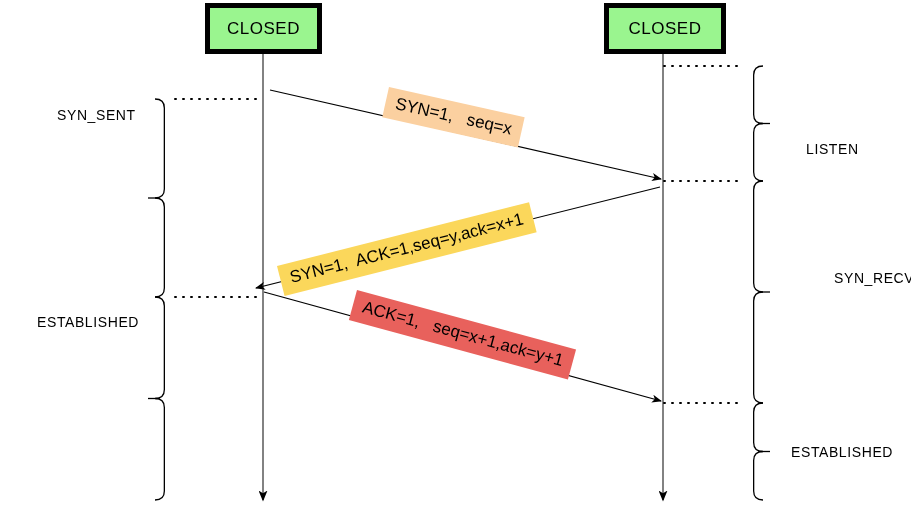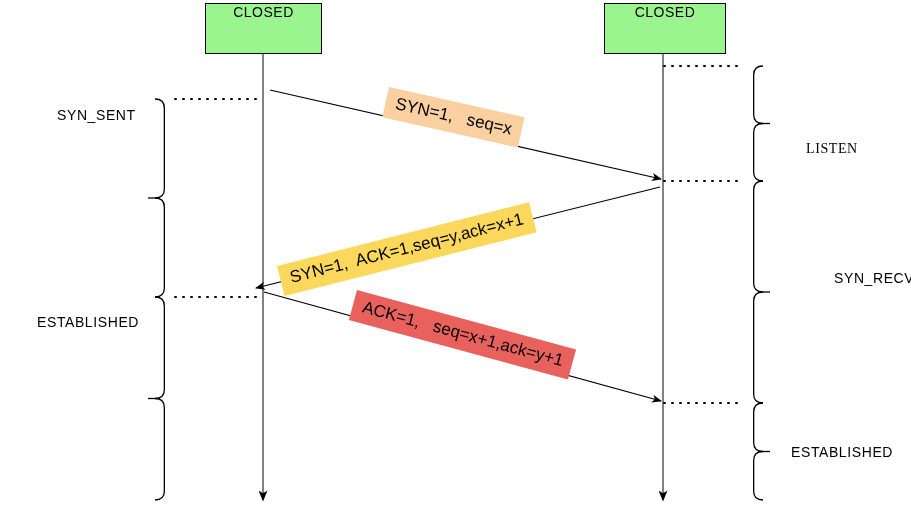--- a/index.html
+++ b/index.html
@@ -8,23 +8,23 @@
     background:#ffffff;
     font-family:"Liberation Sans", sans-serif;
     overflow:hidden;
     position:relative;
   }
   #canvas{position:absolute;left:0;top:0;width:911px;height:509px;}
 
   .state-box{
     position:absolute;
     box-sizing:border-box;
-    border:1px solid #0f172a;
-    display:flex;align-items:flex-start;justify-content:center;
-    font-size:14px;color:#000;letter-spacing:.5px;
+    border:5px solid #0f172a;
+    display:flex;align-items:center;justify-content:center;
+    font-size:17px;color:#000;letter-spacing:.5px;
   }
 
   .msg-label{
     position:absolute;
     box-sizing:border-box;
     padding:5px 10px 6px 10px;
     font-size:17px;
     color:#000;
     white-space:pre;
     transform-origin:0 0;
@@ -87,16 +87,16 @@
       <span>CLOSED</span>
     </div>
     <div class="state-box" style="left: 604px; top: 3px; width: 122px; height: 51px; background: rgb(154, 245, 143); border-color: rgb(0, 0, 0);">
       <span>CLOSED</span>
     </div>
     <div class="msg-label" style="left: 389px; top: 87px; background: rgb(251, 208, 160); transform: rotate(12.6deg);">SYN=1,   seq=x</div>
     <div class="msg-label" style="left: 277px; top: 266px; background: rgb(251, 215, 91); transform: rotate(-14.2deg);">SYN=1,  ACK=1,seq=y,ack=x+1</div>
     <div class="msg-label" style="left: 357px; top: 290px; background: rgb(232, 97, 92); transform: rotate(15.2deg);">ACK=1,   seq=x+1,ack=y+1</div>
     <div class="state-text" style="left: 57px; top: 107px;">SYN_SENT</div>
     <div class="state-text" style="left: 37px; top: 314px;">ESTABLISHED</div>
-    <div class="state-text" style="left: 806px; top: 141px; font-family: Liberation Serif, serif;">LISTEN</div>
+    <div class="state-text" style="left: 806px; top: 141px;">LISTEN</div>
     <div class="state-text" style="left: 799px; top: 270px; margin-left: 35px;">SYN_RECV</div>
     <div class="state-text" style="left: 791px; top: 444px;">ESTABLISHED</div>
   </div>
 
 </body></html>

